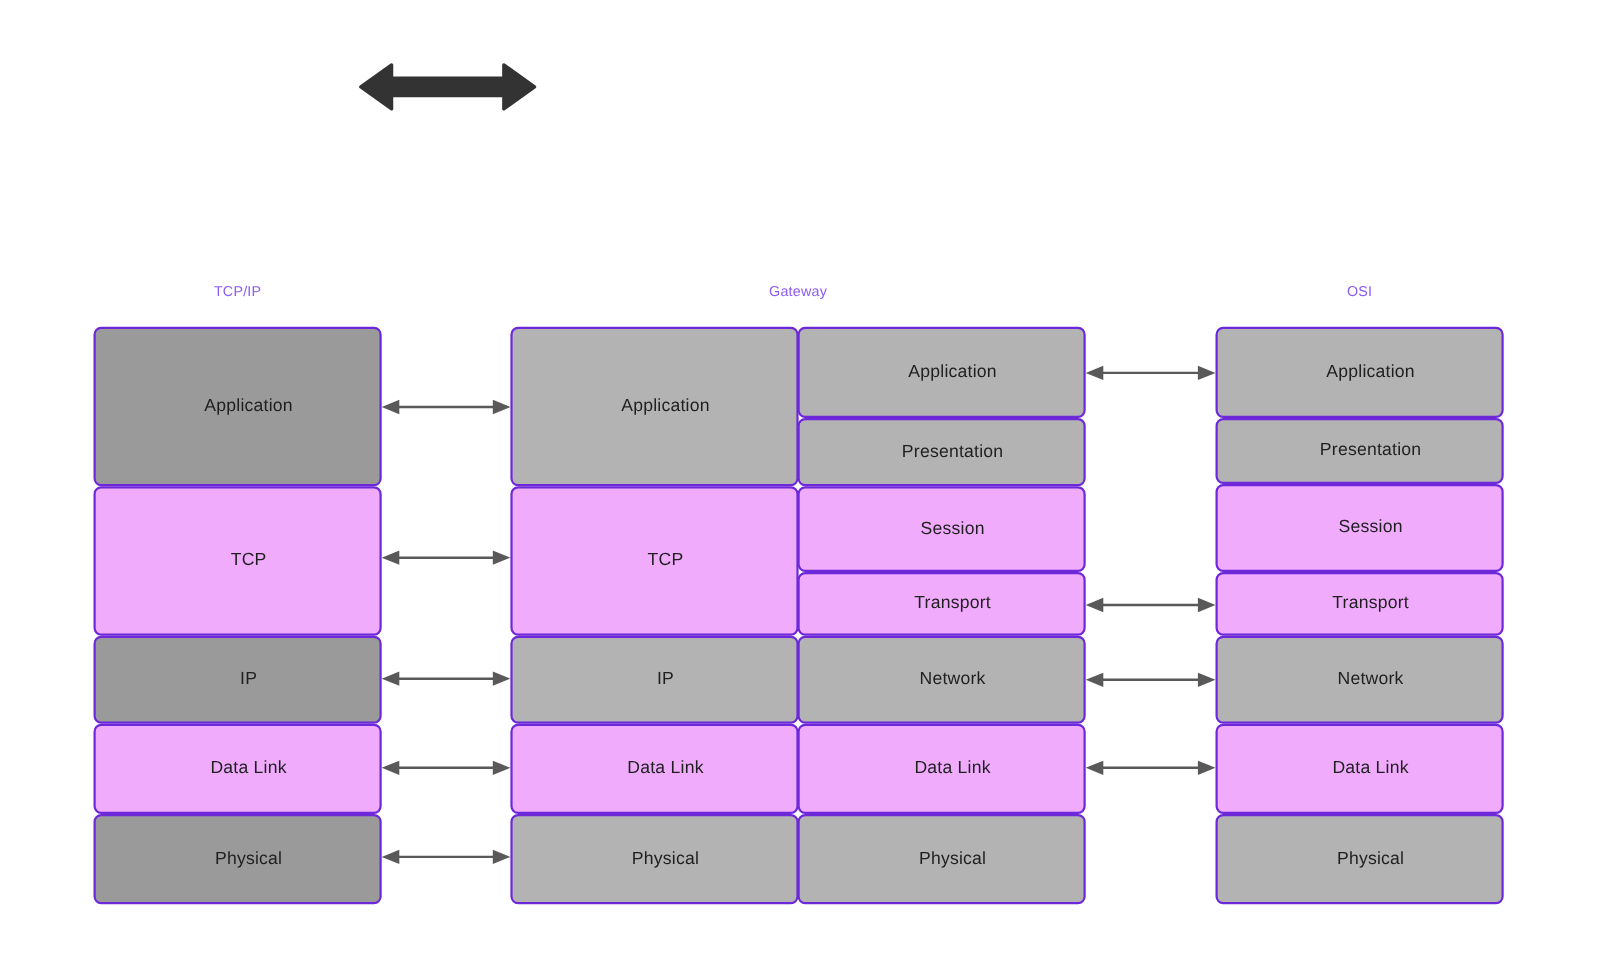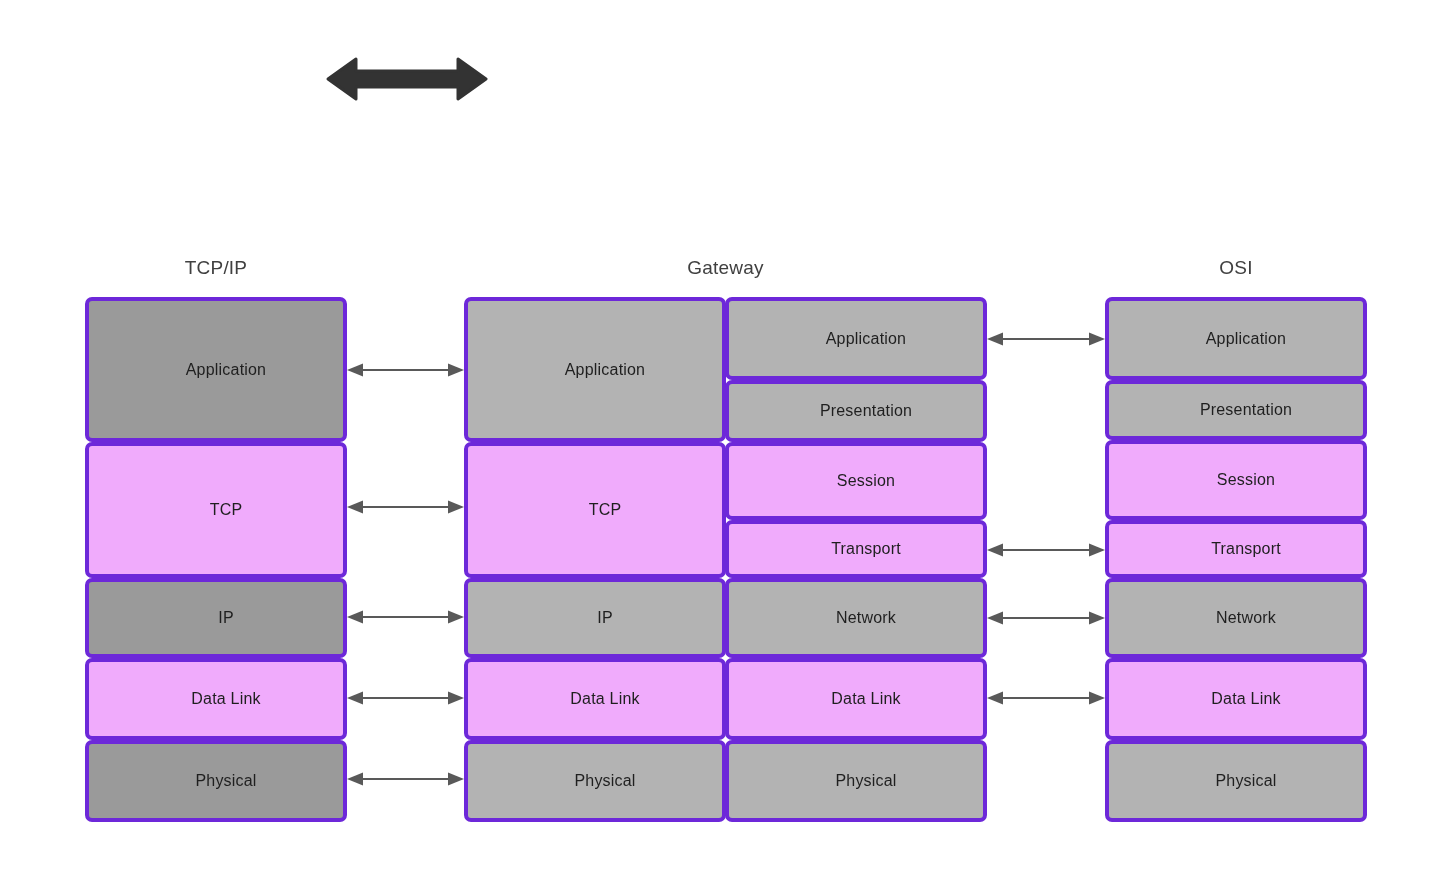--- a/index.html
+++ b/index.html
@@ -8,32 +8,32 @@
     background:#ffffff;
     font-family:"Liberation Sans", sans-serif;
     overflow:hidden;
     position:relative;
   }
   #stage{position:absolute;left:0;top:0;width:1452px;height:880px;}
 
   
   .col-title{
     position:absolute;
-    font-size:19px;
-    color:#404040;
+    font-size:13px;
+    color:#8b5cf6;
     text-align:center;
     white-space:nowrap;
     letter-spacing:0.2px;
   }
 
   
   .layer{
     position:absolute;
     box-sizing:border-box;
-    border:4px solid #6d28d9;
+    border:2px solid #6d28d9;
     border-radius:7px;
     display:flex;
     align-items:center;
     justify-content:center;
     font-size:16px;
     color:#1f1f1f;
     text-align:center;
     white-space:nowrap;
     letter-spacing:0.2px;
     padding-left:20px;

